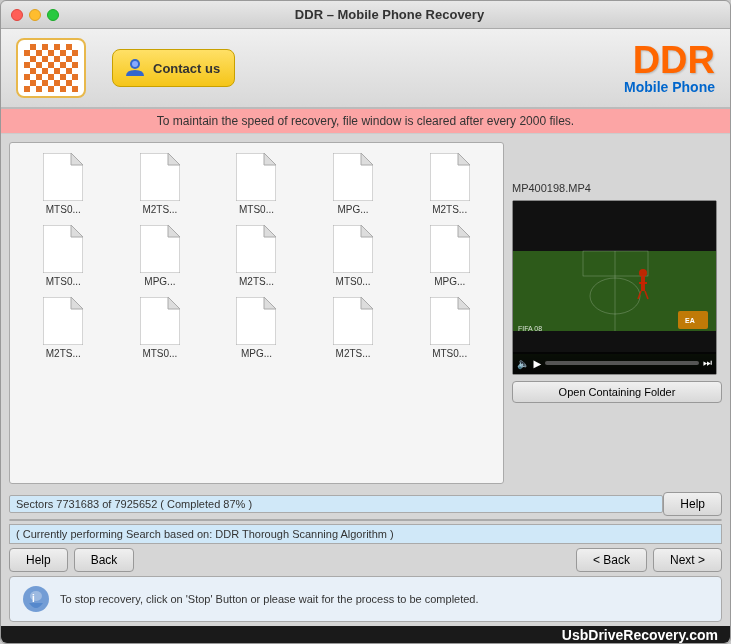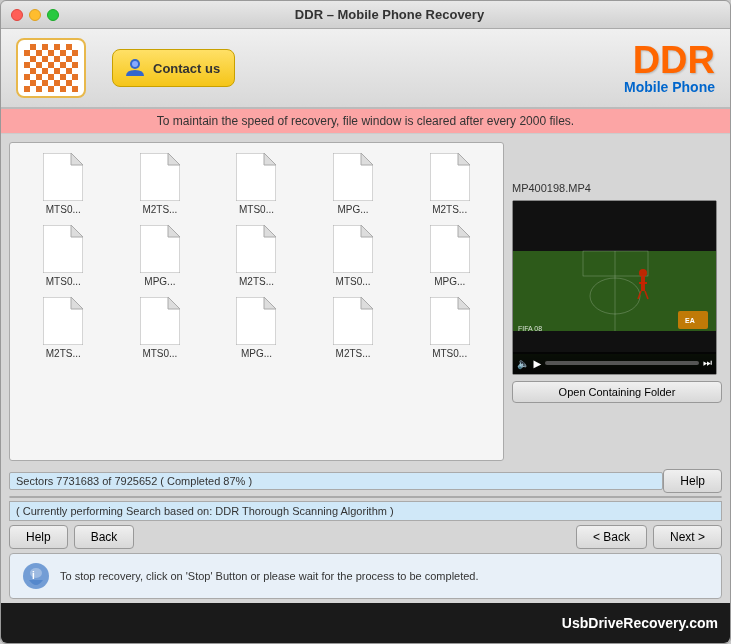--- a/index.html
+++ b/index.html
@@ -347,21 +347,21 @@
       color: #333;
     }
 
     .info-icon {
       width: 28px;
       height: 28px;
     }
 
     
     .footer {
-      height: 40px;
+      height: 17px;
       background: #1a1a1a;
       border-radius: 0 0 6px 6px;
       display: flex;
       align-items: center;
       justify-content: flex-end;
       padding: 0 12px;
     }
 
     .footer-text {
       color: #ffcc00;

